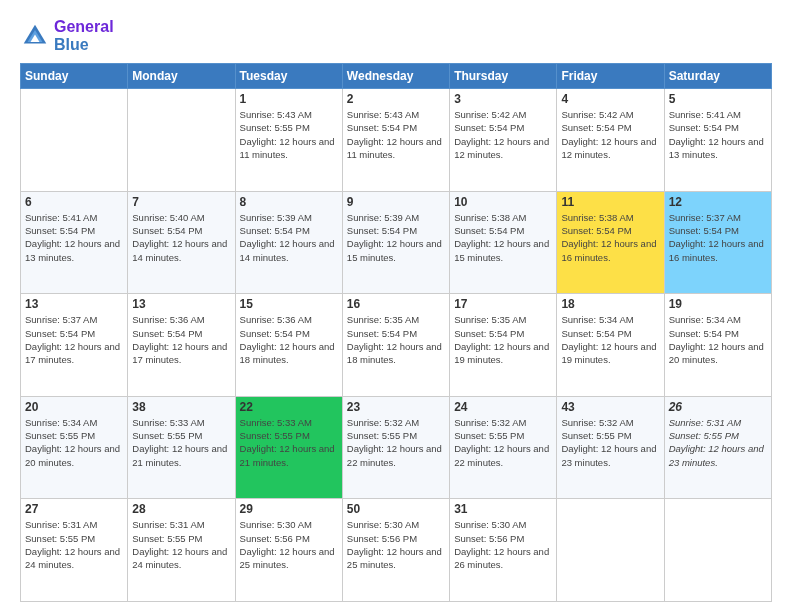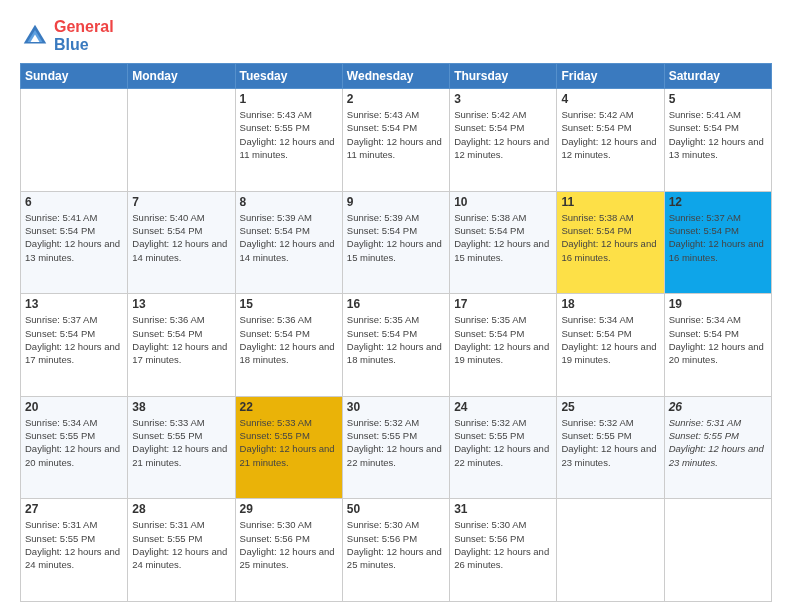--- a/index.html
+++ b/index.html
@@ -27,21 +27,21 @@
       display: flex;
       align-items: center;
       gap: 4px;
     }
     .logo-text {
       font-size: 16px;
       font-weight: bold;
       color: #333;
       line-height: 1.1;
     }
-    .logo-text span { color: #ef4444; }
+    .logo-text span { color: #6d28d9; }
     .logo-icon {
       width: 30px;
       height: 30px;
     }
     .title-block {
       text-align: right;
     }
     .month-title {
       font-size: 36px;
       font-weight: 300;
@@ -176,21 +176,21 @@
             <div class="day-detail">Sunrise: 5:39 AM<br>Sunset: 5:54 PM<br>Daylight: 12 hours and 15 minutes.</div>
           </td>
           <td style="background: rgb(245, 248, 252);">
             <span class="day-number">10</span>
             <div class="day-detail">Sunrise: 5:38 AM<br>Sunset: 5:54 PM<br>Daylight: 12 hours and 15 minutes.</div>
           </td>
           <td style="background: #fde047;">
             <span class="day-number">11</span>
             <div class="day-detail">Sunrise: 5:38 AM<br>Sunset: 5:54 PM<br>Daylight: 12 hours and 16 minutes.</div>
           </td>
-          <td style="background: #0ea5e9; margin-top: 20px;">
+          <td style="background: #7dd3fc; margin-top: 20px;">
             <span class="day-number">12</span>
             <div class="day-detail">Sunrise: 5:37 AM<br>Sunset: 5:54 PM<br>Daylight: 12 hours and 16 minutes.</div>
           </td>
         </tr>
         <tr>
           <td>
             <span class="day-number">13</span>
             <div class="day-detail">Sunrise: 5:37 AM<br>Sunset: 5:54 PM<br>Daylight: 12 hours and 17 minutes.</div>
           </td>
           <td>
@@ -220,34 +220,34 @@
         </tr>
         <tr>
           <td style="background: rgb(245, 248, 252);">
             <span class="day-number">20</span>
             <div class="day-detail">Sunrise: 5:34 AM<br>Sunset: 5:55 PM<br>Daylight: 12 hours and 20 minutes.</div>
           </td>
           <td style="background: rgb(245, 248, 252);">
             <span class="day-number">38</span>
             <div class="day-detail">Sunrise: 5:33 AM<br>Sunset: 5:55 PM<br>Daylight: 12 hours and 21 minutes.</div>
           </td>
-          <td style="background: #eab308;">
+          <td style="background: #22c55e;">
             <span class="day-number">22</span>
             <div class="day-detail">Sunrise: 5:33 AM<br>Sunset: 5:55 PM<br>Daylight: 12 hours and 21 minutes.</div>
           </td>
           <td style="background: rgb(245, 248, 252);">
-            <span class="day-number">30</span>
+            <span class="day-number">23</span>
             <div class="day-detail">Sunrise: 5:32 AM<br>Sunset: 5:55 PM<br>Daylight: 12 hours and 22 minutes.</div>
           </td>
           <td style="background: rgb(245, 248, 252);">
             <span class="day-number">24</span>
             <div class="day-detail">Sunrise: 5:32 AM<br>Sunset: 5:55 PM<br>Daylight: 12 hours and 22 minutes.</div>
           </td>
           <td style="background: rgb(245, 248, 252);">
-            <span class="day-number">25</span>
+            <span class="day-number">43</span>
             <div class="day-detail">Sunrise: 5:32 AM<br>Sunset: 5:55 PM<br>Daylight: 12 hours and 23 minutes.</div>
           </td>
           <td style="background: rgb(245, 248, 252); font-style: italic;">
             <span class="day-number">26</span>
             <div class="day-detail">Sunrise: 5:31 AM<br>Sunset: 5:55 PM<br>Daylight: 12 hours and 23 minutes.</div>
           </td>
         </tr>
         <tr>
           <td>
             <span class="day-number">27</span>

